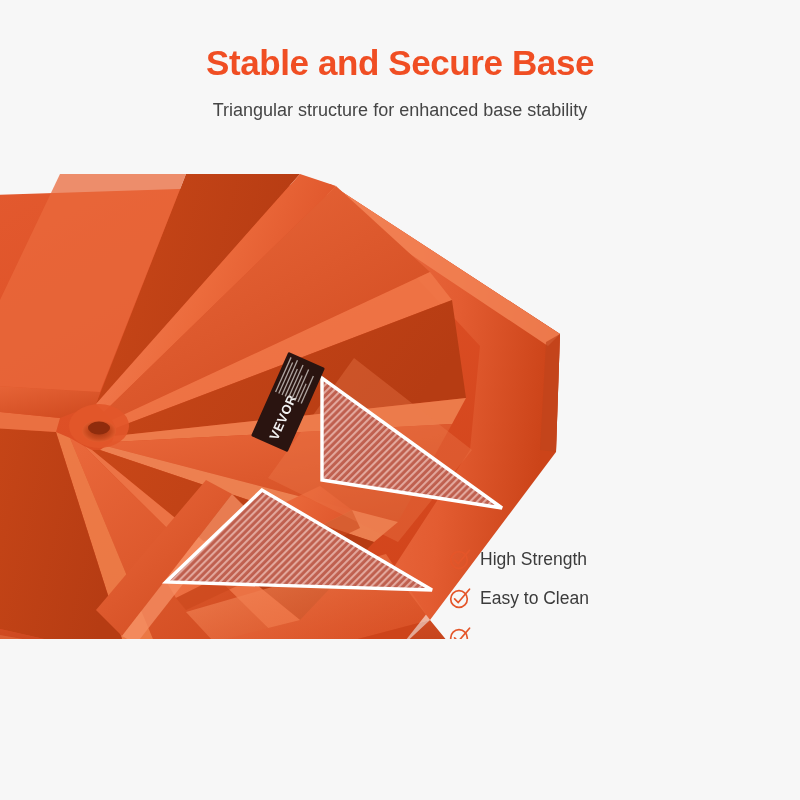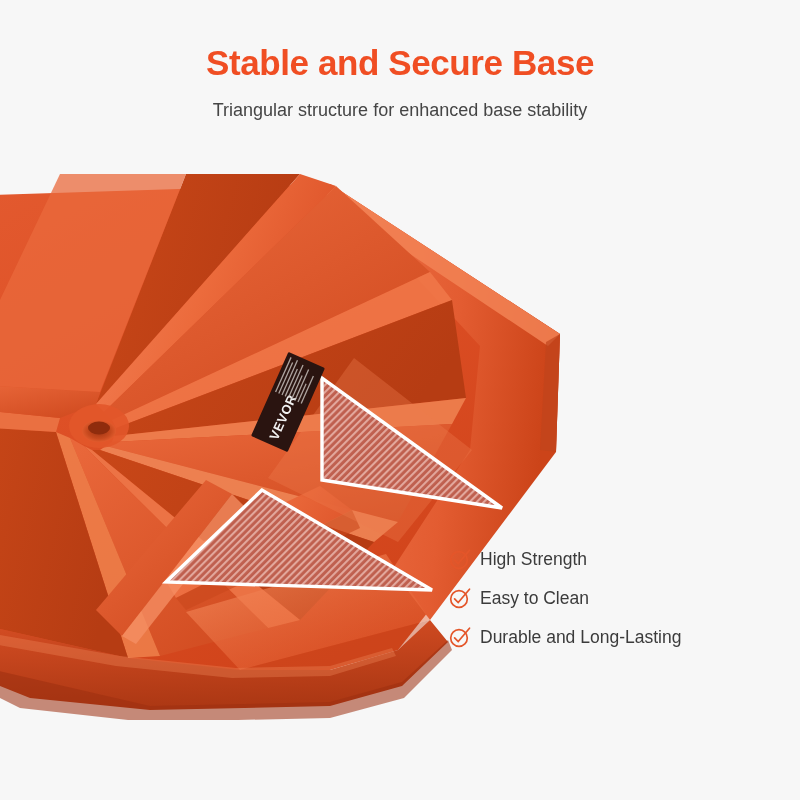--- a/index.html
+++ b/index.html
@@ -10,21 +10,21 @@
   body {
     width: 800px;
     height: 800px;
     background: #f7f7f7;
     font-family: "Liberation Sans", sans-serif;
     overflow: hidden;
   }
   #stage {
     position: relative;
     width: 800px;
-    height: 800px;
+    height: 639px;
     background: #f7f7f7;
     overflow: hidden;
   }
 
   
   #headline {
     position: absolute;
     left: 0;
     top: 44px;
     width: 800px;
@@ -272,17 +272,16 @@
       <span class="feature-label">Easy to Clean</span>
     </div>
 
     <div class="feature-row">
       <span class="feature-icon">
         <svg width="21" height="21" viewBox="0 0 21 21">
           <circle cx="10" cy="11" r="8.3" fill="none" stroke="#e4562a" stroke-width="1.7"></circle>
           <path d="M 5.6 10.8 L 9.2 14.6 L 20.5 1.2" fill="none" stroke="#e4562a" stroke-width="1.7" stroke-linecap="round"></path>
         </svg>
       </span>
-      <span class="feature-label">Durable and Long-Lasting</span>
     </div>
 
   </div>
 </div>
 
 </body></html>

